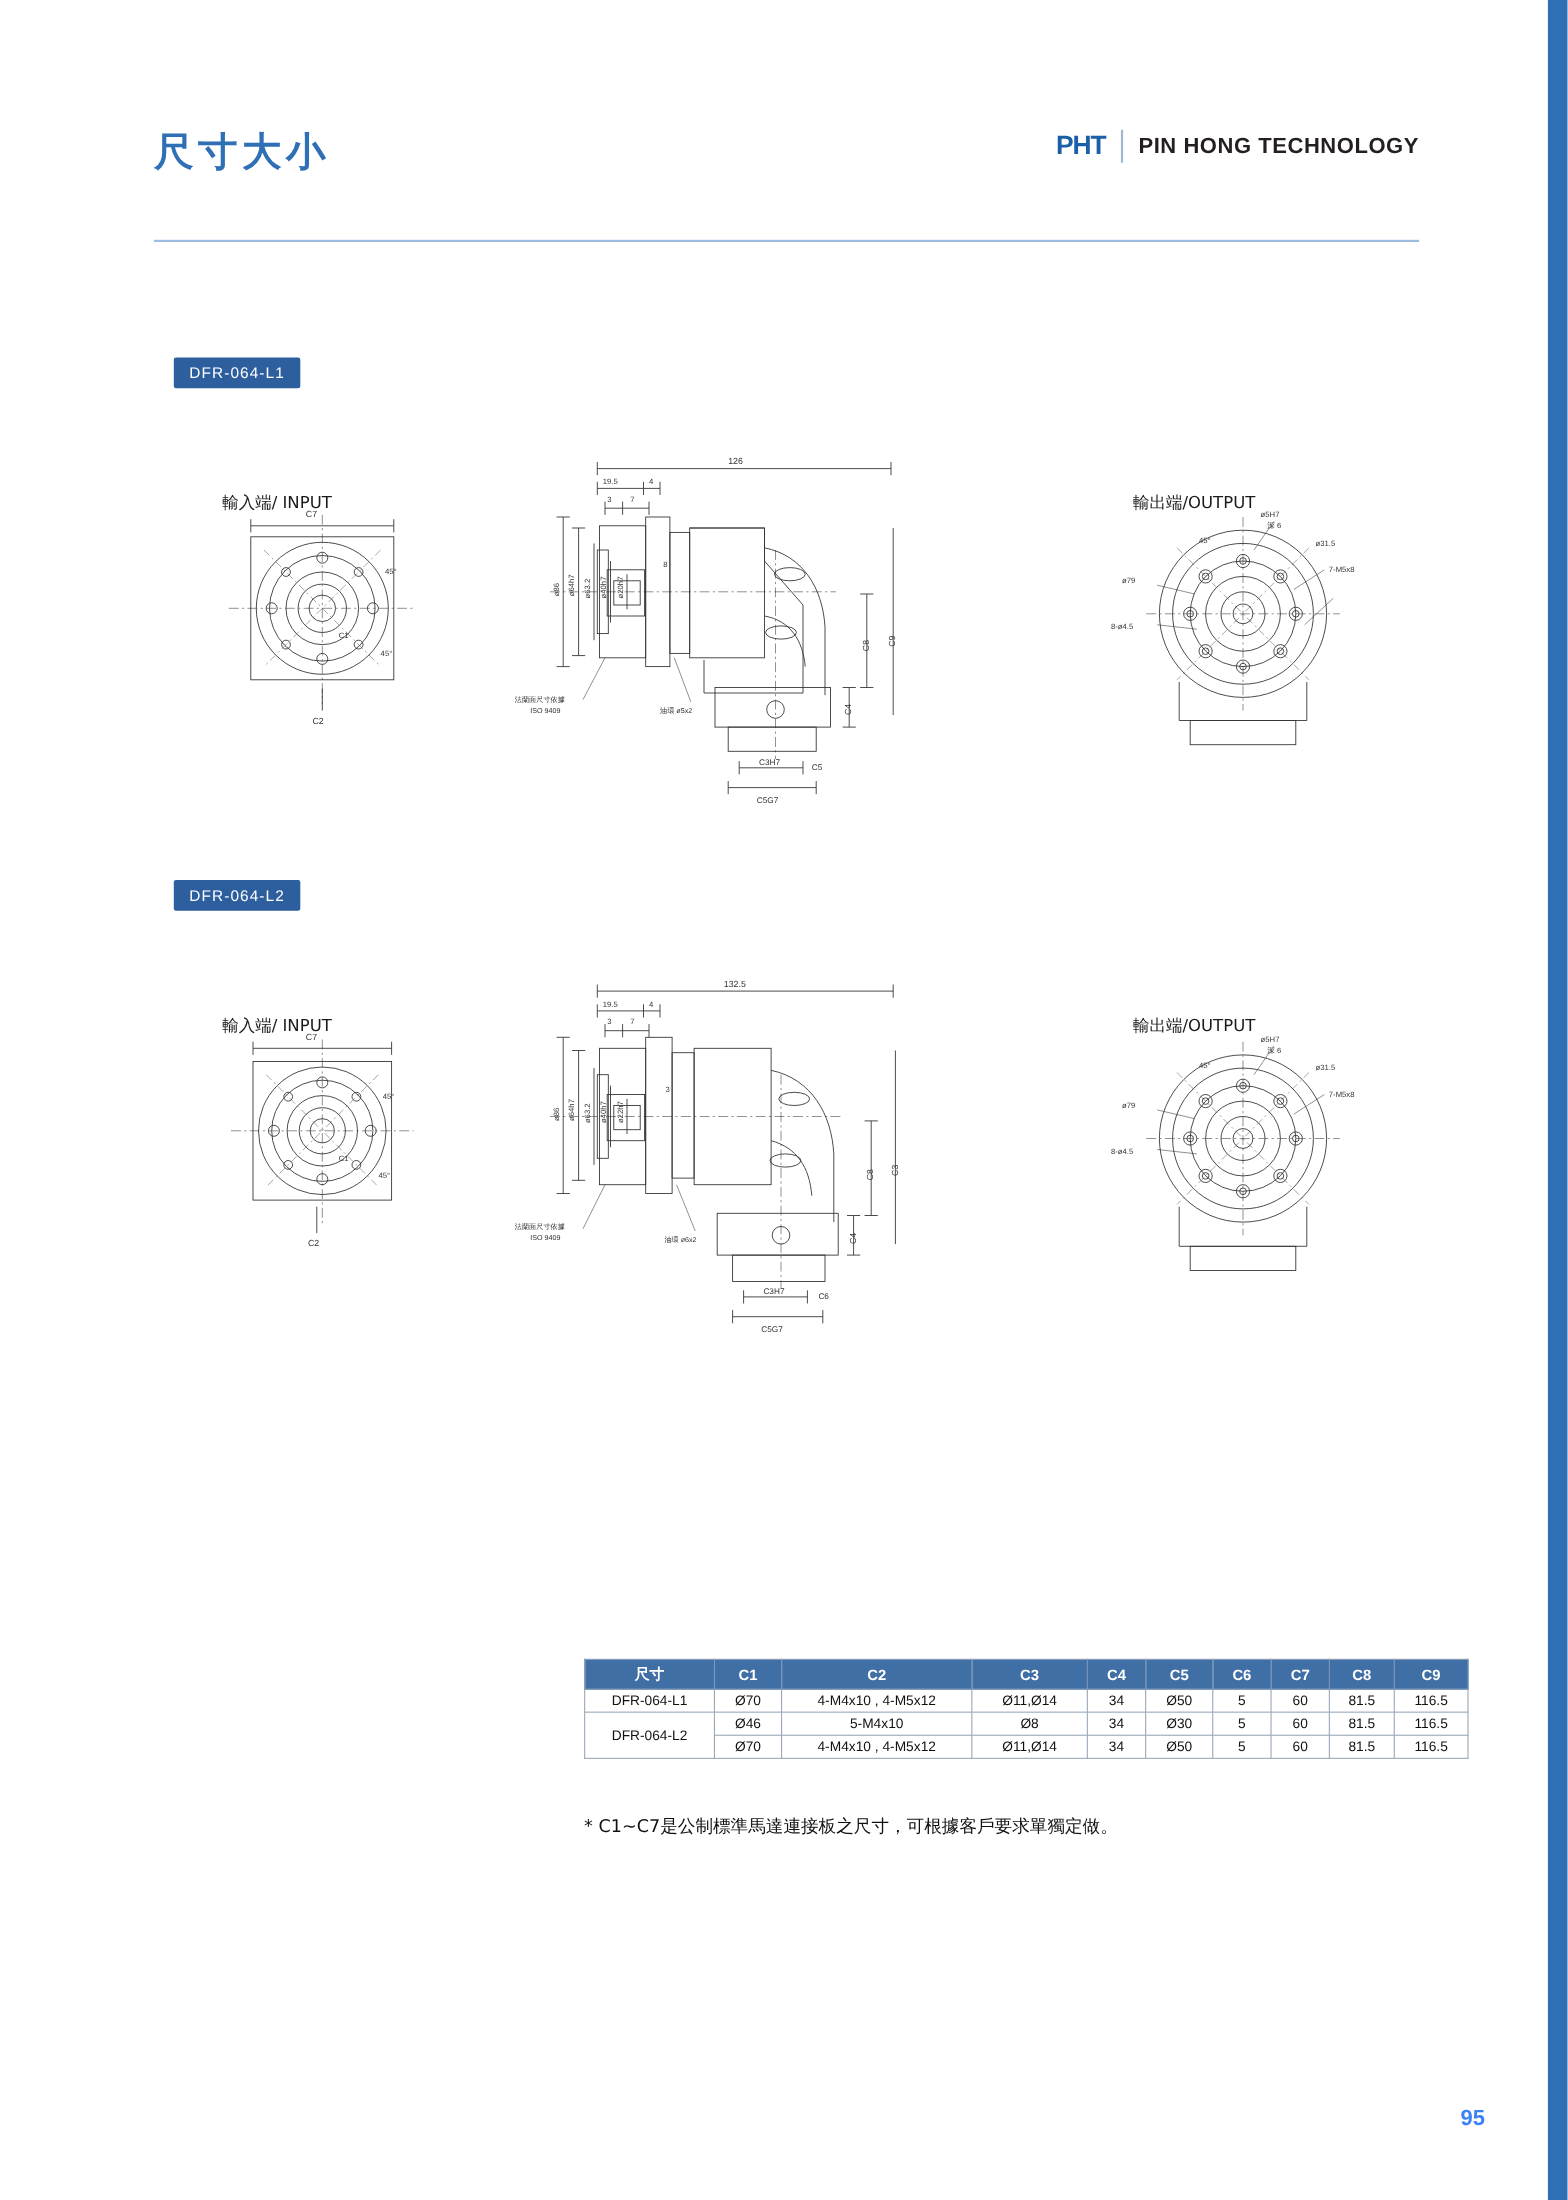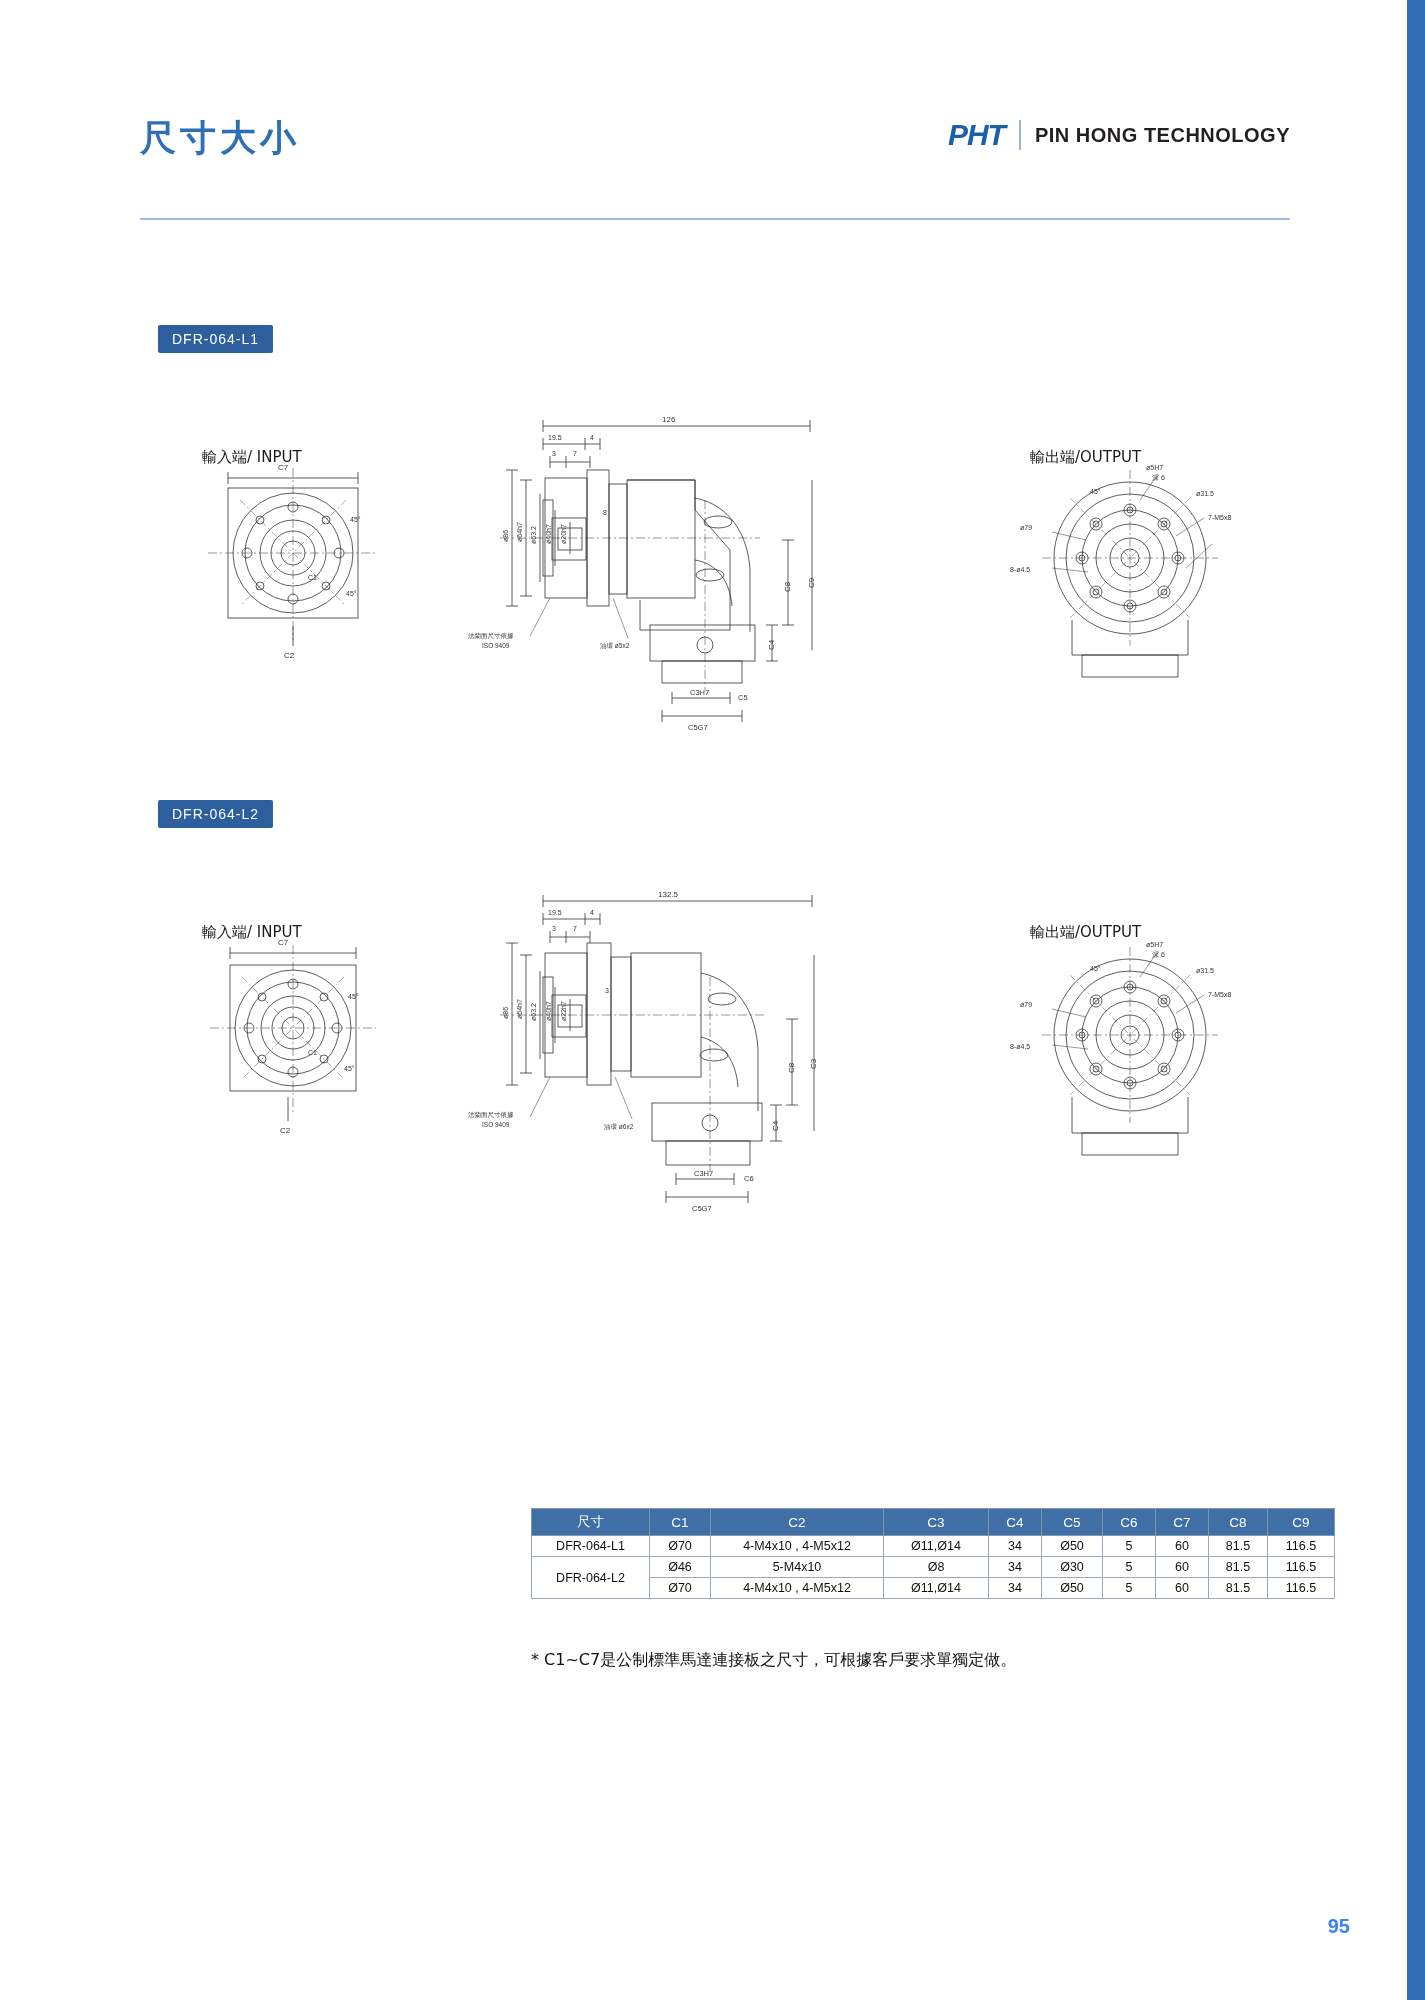--- a/index.html
+++ b/index.html
@@ -31,21 +31,21 @@
   .page-title{
     position:absolute;left:0;top:4px;
     font-size:36px;letter-spacing:4px;color:#2f6fb5;font-weight:bold;
     font-family:Liberation Serif, serif;
   }
   .brand{
     position:absolute;right:0;top:8px;
     display:flex;align-items:center;gap:14px;
   }
   .brand-logo{
-    font-size:30px;font-weight:bold;font-style:italic;color:#1a5fa8;
+    font-size:24px;font-weight:bold;color:#1a5fa8;
     letter-spacing:-1px;
     font-family:"Liberation Sans",sans-serif;
   }
   .brand-sep{
     width:2px;height:30px;background:#9fb6cf;
   }
   .brand-name{
     font-size:20px;font-weight:bold;color:#231f20;letter-spacing:0.5px;
   }
   .header-rule{
@@ -78,21 +78,21 @@
   svg{display:block;}
 
   
   .spec-table{
     position:absolute;left:531px;top:1508px;
     border-collapse:collapse;
     font-size:13px;
     color:#111;
   }
   .spec-table th{
-    background:#3f6fa5;color:#fff;font-weight:normal;
+    background:#3f6fa5;color:#fff;font-weight:bold;
     border:1px solid #7d96b5;
     padding:4px 6px;
     text-align:center;
     font-size:13.5px;
   }
   .spec-table td{
     border:1px solid #9aa8b8;
     padding:3px 6px;
     text-align:center;
     white-space:nowrap;

